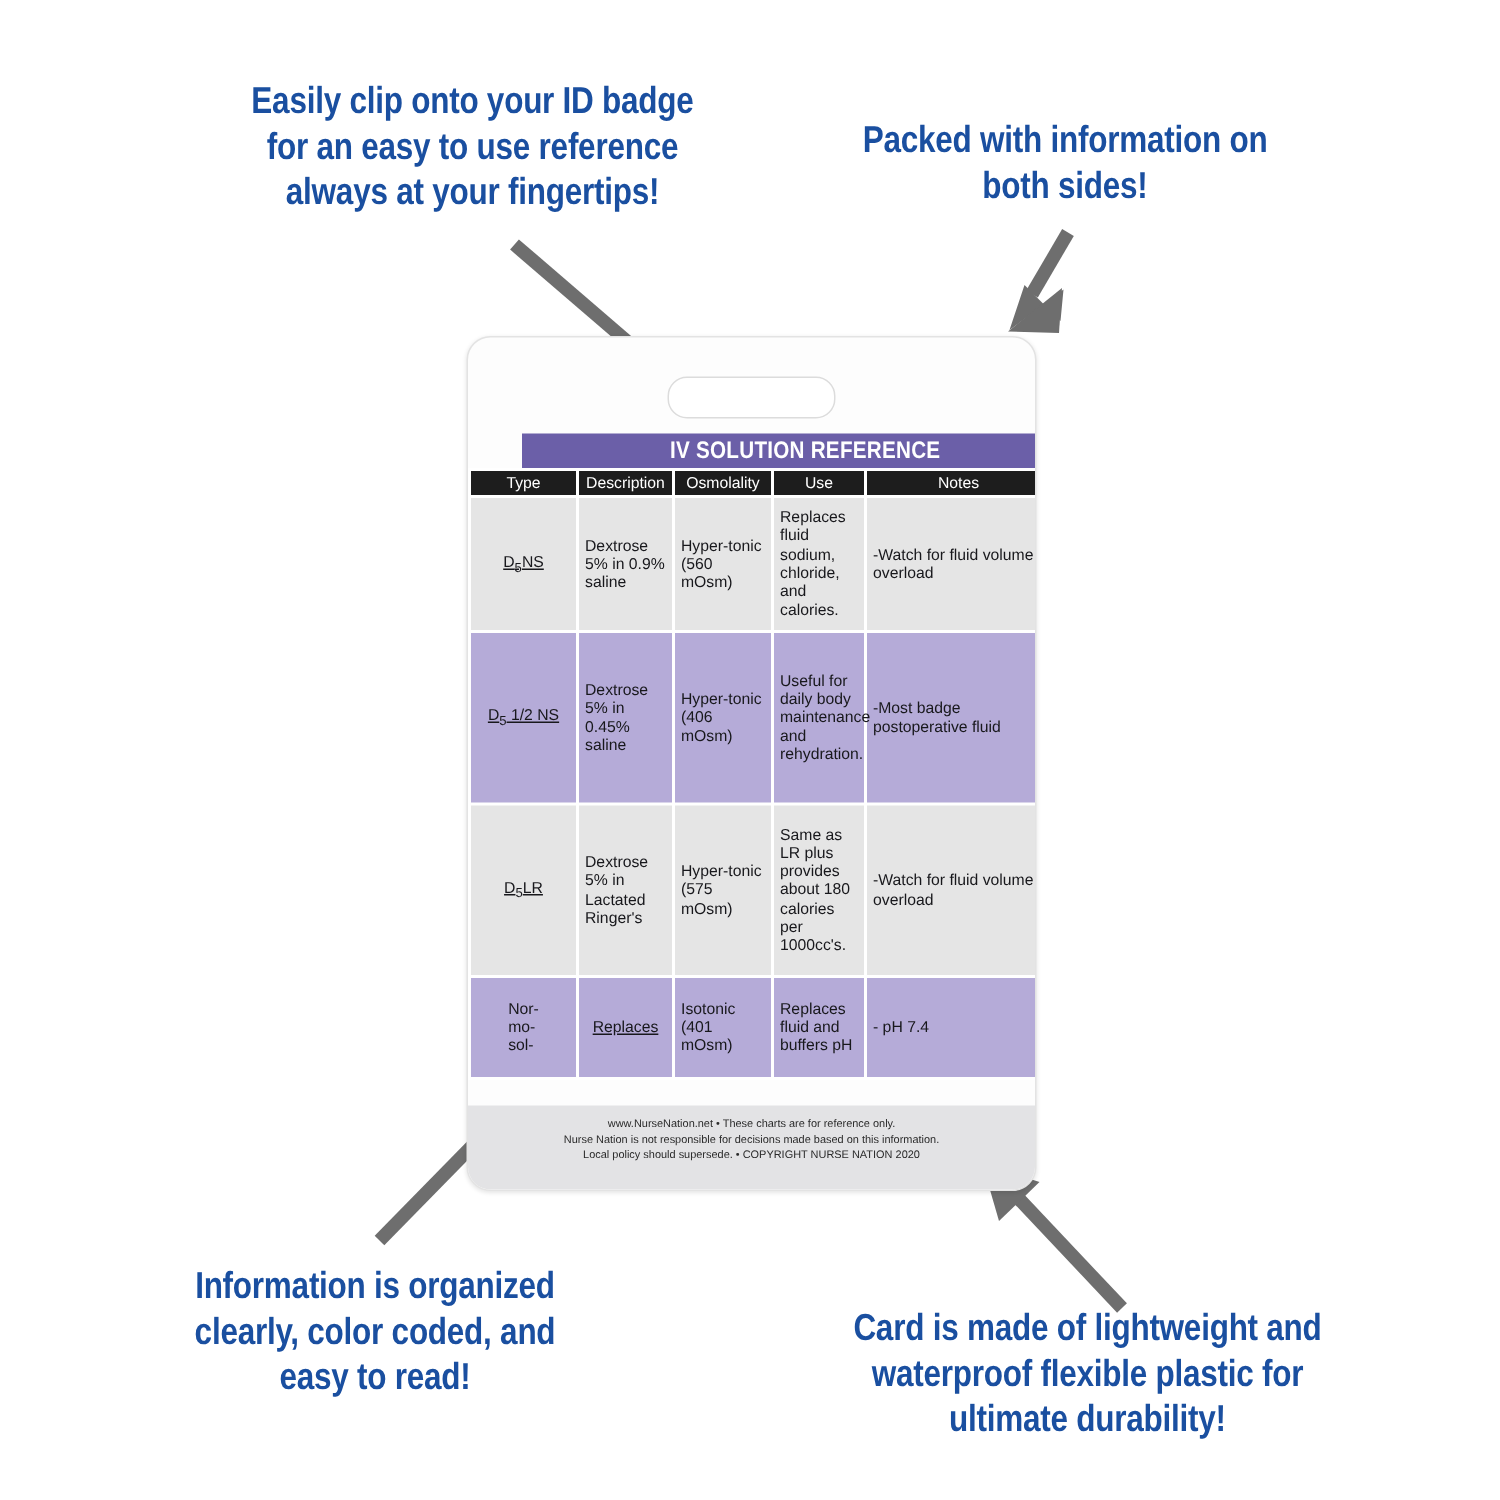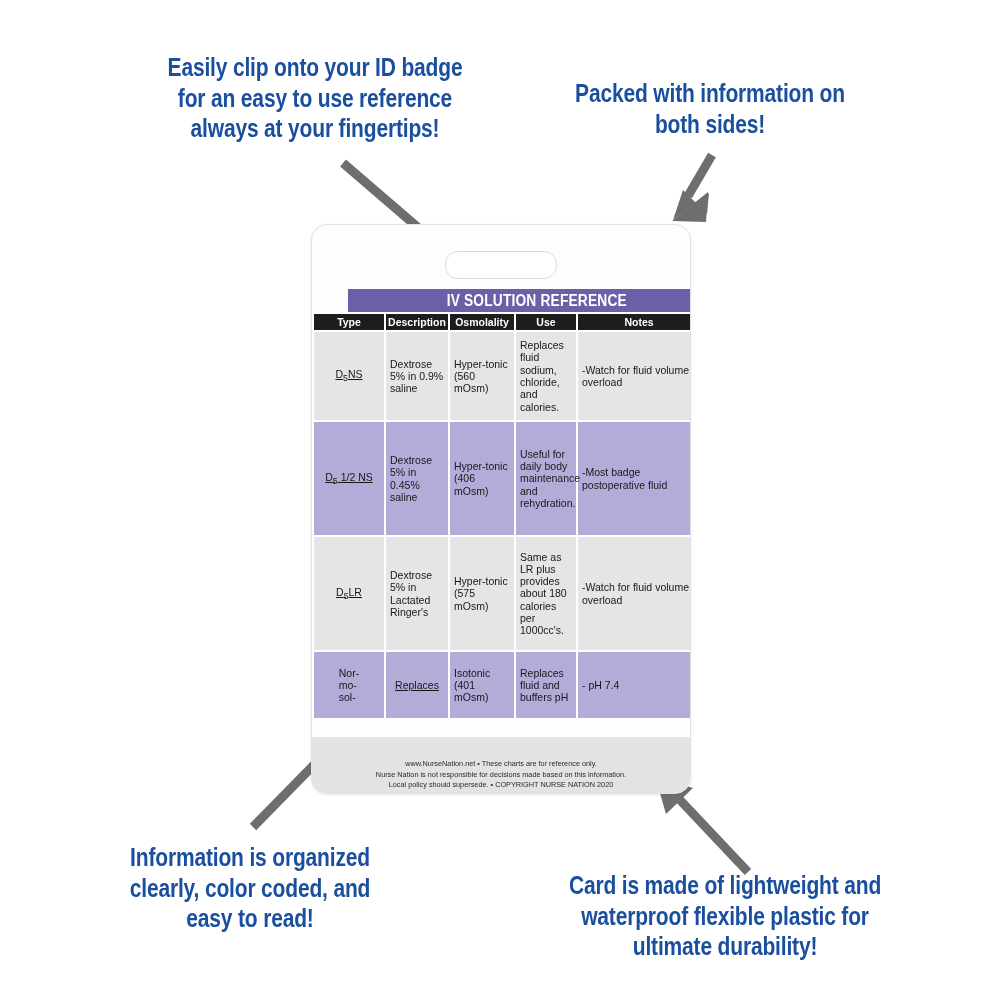--- a/index.html
+++ b/index.html
@@ -103,21 +103,21 @@
     top: 87px;
     width: 378px;
     border-collapse: separate;
     border-spacing: 2px 2px;
     table-layout: fixed;
     background: #ffffff;
   }
   #iv-table th {
     background: #1d1d1d;
     color: #ffffff;
-    font-weight: bold;
+    font-weight: normal;
     font-size: 10.5px;
     height: 14px;
     padding: 1px 2px;
     text-align: center;
     vertical-align: middle;
     margin-top: 31px;
   }
   #iv-table td {
     font-size: 10.5px;
     color: #18181c;
@@ -141,21 +141,21 @@
     position: absolute;
     left: 0;
     bottom: 0;
     width: 378px;
     height: 56px;
     background: #E3E3E5;
     color: #2a2a2a;
     font-size: 7.3px;
     line-height: 1.45;
     text-align: center;
-    padding-top: 22px;
+    padding-top: 7px;
     box-sizing: border-box;
     white-space: pre-line;
   }
 </style>
 </head>
 <body>
 
 <svg id="arrow-layer" viewBox="0 0 1000 1000" xmlns="http://www.w3.org/2000/svg">
 
   <g>

